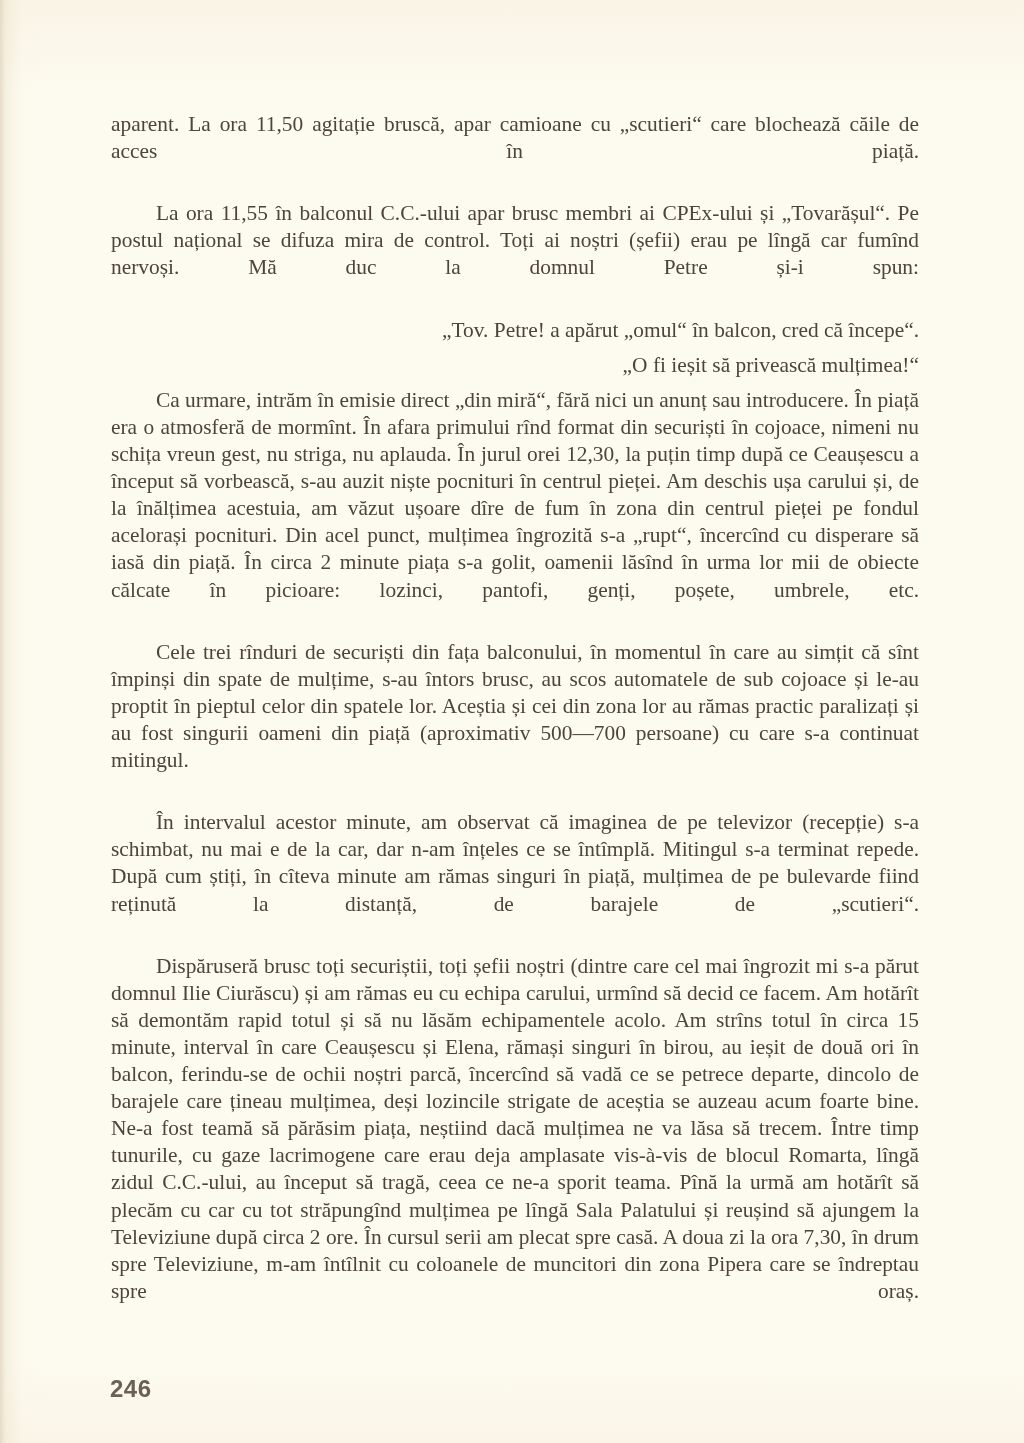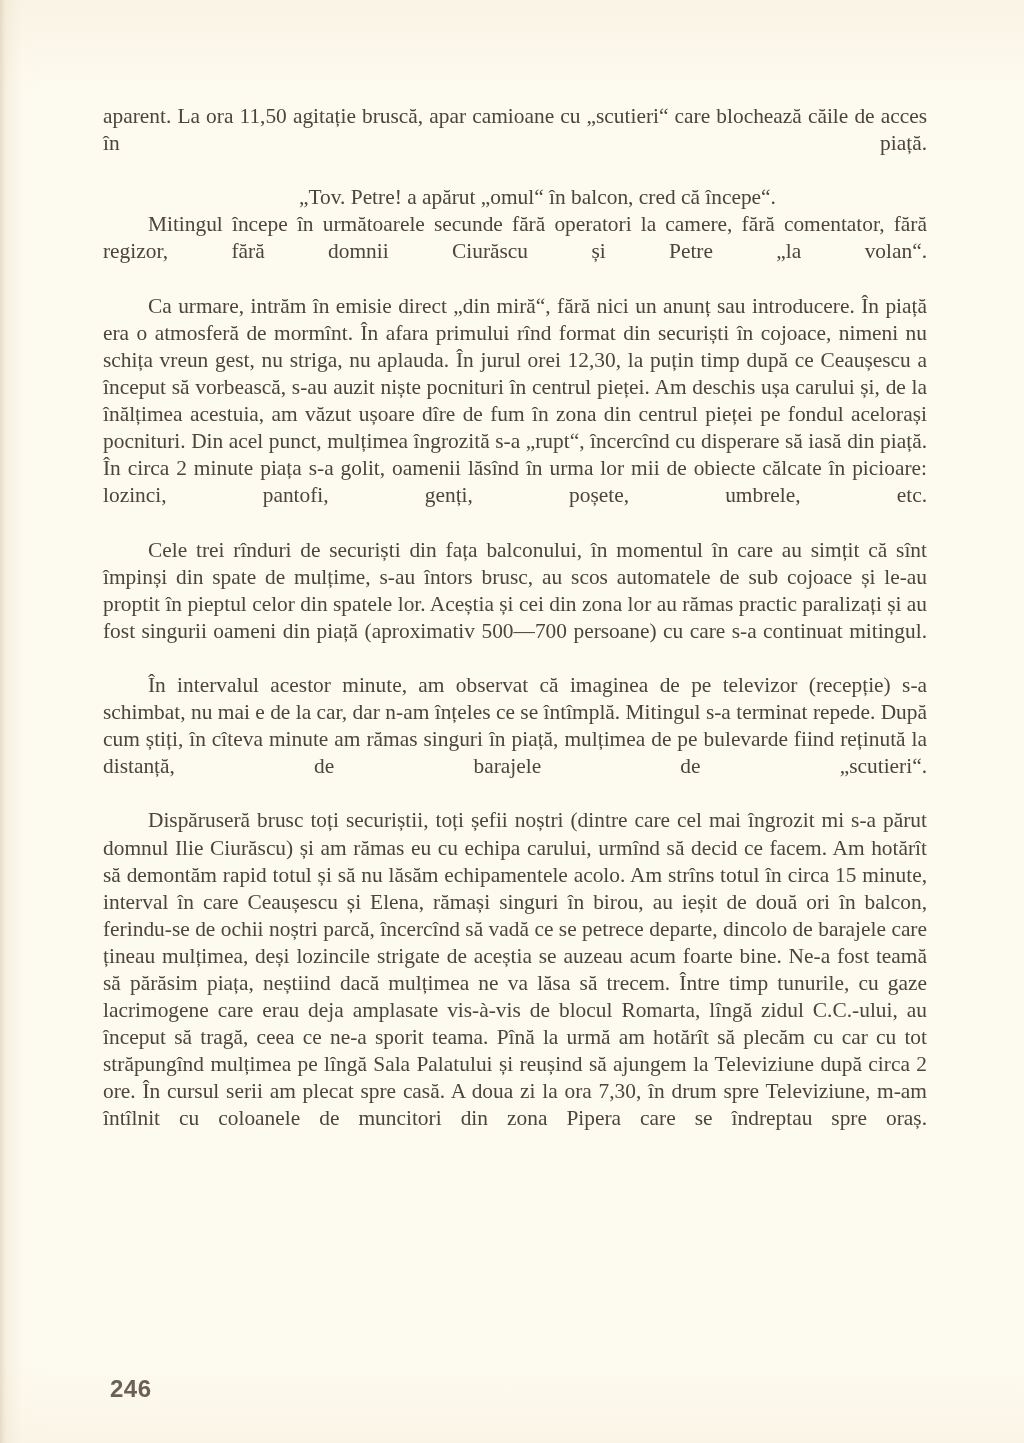--- a/index.html
+++ b/index.html
@@ -36,21 +36,21 @@
   }
 
   .text-block {
     position: absolute;
     left: 103px;
     top: 103px;
     width: 824px;
   }
 
   p.para {
-    margin: 0;
+    margin: 8px;
     font-size: 21.4px;
     line-height: 27.1px;
     color: #4d443c;
     text-align: justify;
     text-justify: inter-word;
     text-indent: 2.1em;
     -webkit-font-smoothing: none;
   }
 
   
@@ -59,25 +59,25 @@
     display: inline-block;
     width: 100%;
   }
 
   p.no-indent {
     text-indent: 0;
   }
 
   
   p.quote {
-    margin: 0;
+    margin: 8px;
     font-size: 21.4px;
     line-height: 27.1px;
     color: #4d443c;
-    text-align: center;
+    text-align: right;
     text-indent: 2.1em;
   }
 
   .page-number {
     position: absolute;
     left: 110px;
     top: 1375px;
     font-family: "Liberation Sans", sans-serif;
     font-size: 24px;
     font-weight: bold;
@@ -85,22 +85,23 @@
     letter-spacing: 0.5px;
   }
 </style>
 </head>
 <body>
 
 <div class="page">
 
   <div class="text-block">
     <p class="para no-indent">aparent. La ora 11,50 agitație bruscă, apar camioane cu „scutieri“ care blochează căile de acces în piață.</p>
+    <p class="para">La ora 11,55 în balconul C.C.-ului apar brusc membri ai CPEx-ului și „Tovarășul“. Pe postul național se difuza mira de control. Toți ai noștri (șefii) erau pe lîngă car fumînd nervoși. Mă duc la domnul Petre și-i spun:</p>
     <p class="quote">„Tov. Petre! a apărut „omul“ în balcon, cred că începe“.</p>
-    <p class="para">Mitingul începe în următoarele secunde fără operatori la camere, fără comentator, fără regizor, fără domnii Ciurăscu și Petre „la volan“.</p>
+    <p class="quote">„O fi ieșit să privească mulțimea!“</p>
     <p class="para">Ca urmare, intrăm în emisie direct „din miră“, fără nici un anunț sau introducere. În piață era o atmosferă de mormînt. În afara primului rînd format din securiști în cojoace, nimeni nu schița vreun gest, nu striga, nu aplauda. În jurul orei 12,30, la puțin timp după ce Ceaușescu a început să vorbească, s-au auzit niște pocnituri în centrul pieței. Am deschis ușa carului și, de la înălțimea acestuia, am văzut ușoare dîre de fum în zona din centrul pieței pe fondul acelorași pocnituri. Din acel punct, mulțimea îngrozită s-a „rupt“, încercînd cu disperare să iasă din piață. În circa 2 minute piața s-a golit, oamenii lăsînd în urma lor mii de obiecte călcate în picioare: lozinci, pantofi, genți, poșete, umbrele, etc.</p>
     <p class="para">Cele trei rînduri de securiști din fața balconului, în momentul în care au simțit că sînt împinși din spate de mulțime, s-au întors brusc, au scos automatele de sub cojoace și le-au proptit în pieptul celor din spatele lor. Aceștia și cei din zona lor au rămas practic paralizați și au fost singurii oameni din piață (aproximativ 500—700 persoane) cu care s-a continuat mitingul.</p>
     <p class="para">În intervalul acestor minute, am observat că imaginea de pe televizor (recepție) s-a schimbat, nu mai e de la car, dar n-am înțeles ce se întîmplă. Mitingul s-a terminat repede. După cum știți, în cîteva minute am rămas singuri în piață, mulțimea de pe bulevarde fiind reținută la distanță, de barajele de „scutieri“.</p>
     <p class="para">Dispăruseră brusc toți securiștii, toți șefii noștri (dintre care cel mai îngrozit mi s-a părut domnul Ilie Ciurăscu) și am rămas eu cu echipa carului, urmînd să decid ce facem. Am hotărît să demontăm rapid totul și să nu lăsăm echipamentele acolo. Am strîns totul în circa 15 minute, interval în care Ceaușescu și Elena, rămași singuri în birou, au ieșit de două ori în balcon, ferindu-se de ochii noștri parcă, încercînd să vadă ce se petrece departe, dincolo de barajele care țineau mulțimea, deși lozincile strigate de aceștia se auzeau acum foarte bine. Ne-a fost teamă să părăsim piața, neștiind dacă mulțimea ne va lăsa să trecem. Între timp tunurile, cu gaze lacrimogene care erau deja amplasate vis-à-vis de blocul Romarta, lîngă zidul C.C.-ului, au început să tragă, ceea ce ne-a sporit teama. Pînă la urmă am hotărît să plecăm cu car cu tot străpungînd mulțimea pe lîngă Sala Palatului și reușind să ajungem la Televiziune după circa 2 ore. În cursul serii am plecat spre casă. A doua zi la ora 7,30, în drum spre Televiziune, m-am întîlnit cu coloanele de muncitori din zona Pipera care se îndreptau spre oraș.</p>
   </div>
 
   <div class="page-number">246</div>
 
 </div>
 

